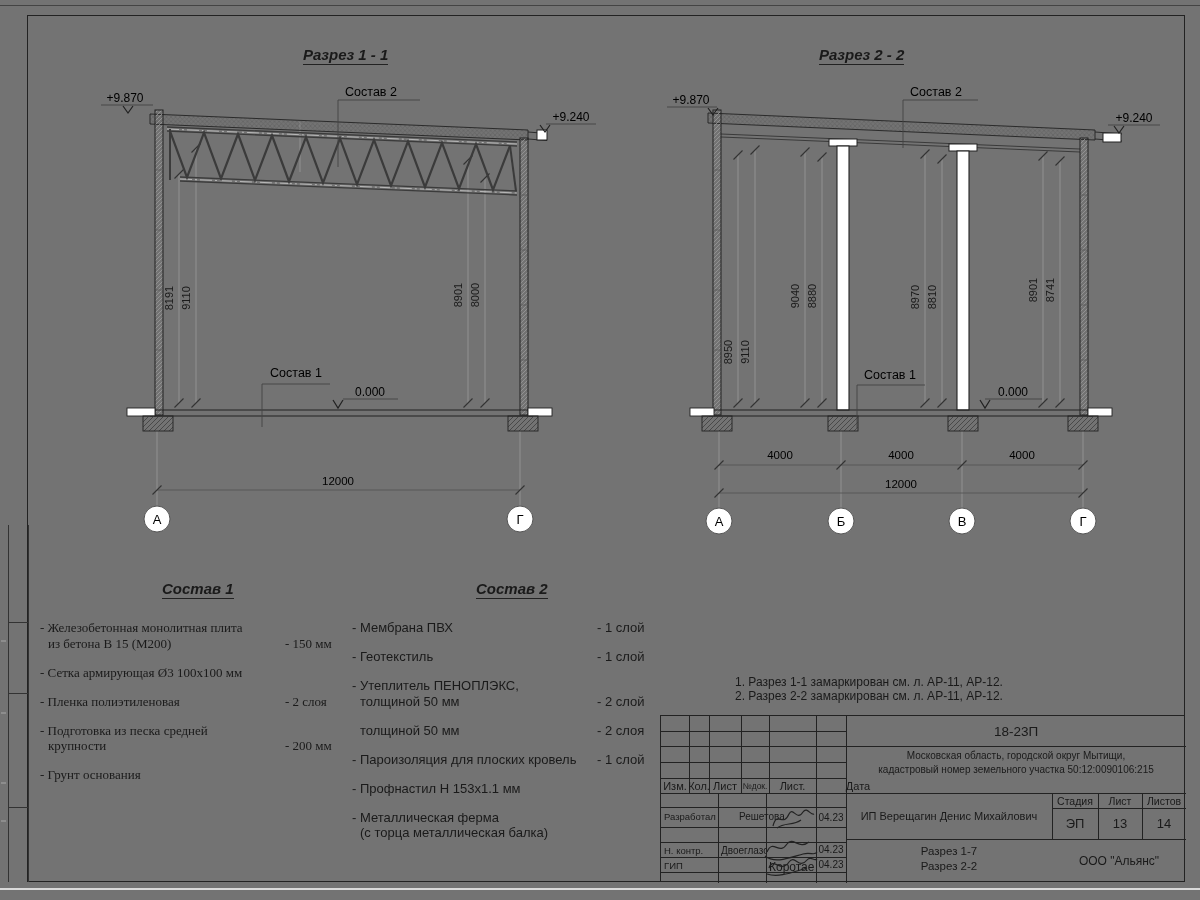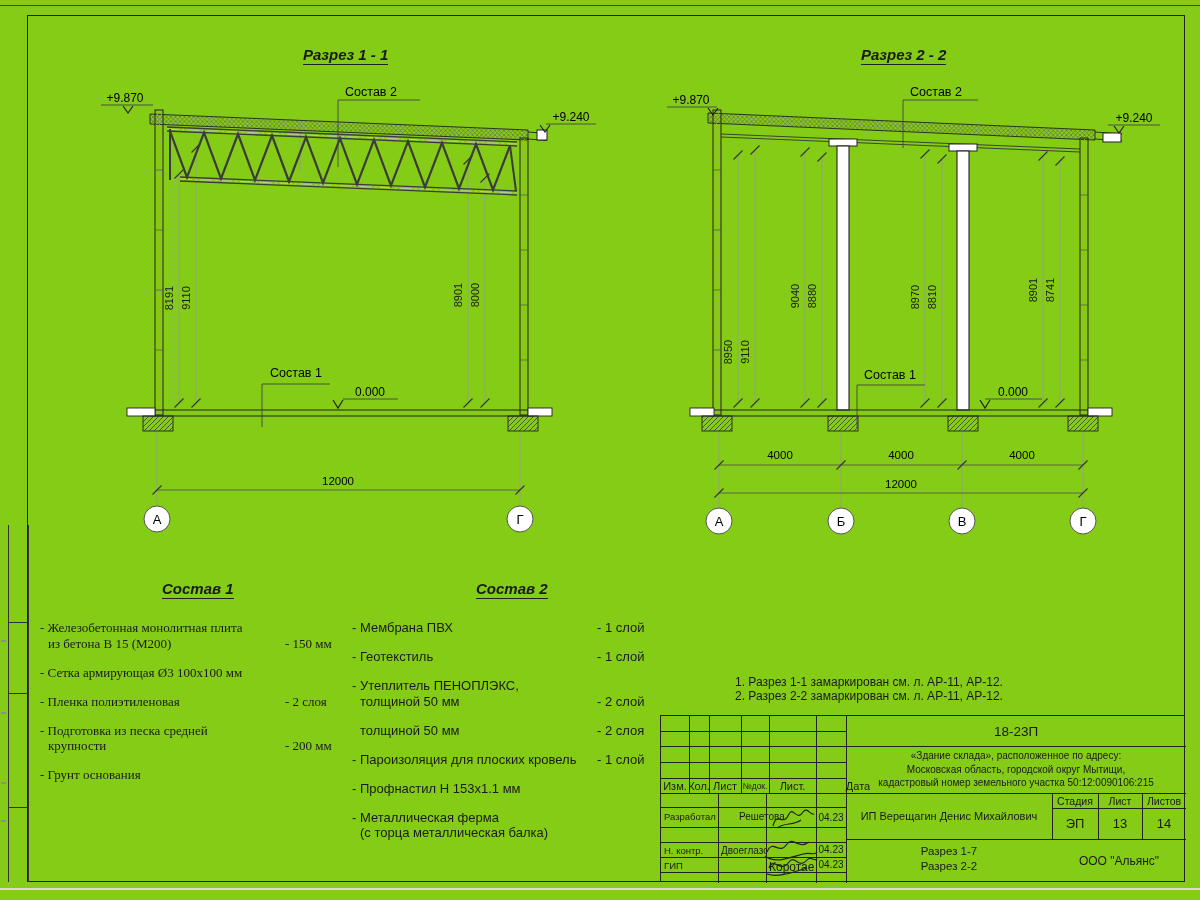--- a/index.html
+++ b/index.html
@@ -1,16 +1,16 @@
 <!DOCTYPE html>
 <html><head>
 <meta charset="utf-8">
 <style>
   html,body{margin:0;padding:0;background:#fff;}
-  #sheet{position:relative;width:1200px;height:900px;background:#84cc16;overflow:hidden;
+  #sheet{position:relative;width:1200px;height:900px;background:#737373;overflow:hidden;
          font-family:"Liberation Sans",sans-serif;color:#1a1a1a;}
   .abs{position:absolute;}
   .hline{position:absolute;background:#222;height:1px;}
   .vline{position:absolute;background:#222;width:1px;}
   #frame{position:absolute;left:27px;top:15px;width:1156px;height:865px;border:1.6px solid #222;}
   #top-edge{position:absolute;left:0;top:5px;width:1200px;height:0;border-top:1.3px solid #444;}
   #bottom-shadow{position:absolute;left:0;top:888px;width:1200px;height:2px;background:#d9d9d9;}
   #side-col{position:absolute;left:8px;top:525px;width:19px;height:357px;
             border-left:1px solid #333;border-right:1px solid #333;}
   .margin-mark{position:absolute;width:5px;height:2px;background:#8d8d8d;}
@@ -41,21 +41,21 @@
   <div class="hline" style="left:0;top:168px;width:19px;background:#333;"></div>
   <div class="hline" style="left:0;top:282px;width:19px;background:#333;"></div>
 </div>
 <div class="margin-mark" style="left:1px;top:640px;"></div>
 <div class="margin-mark" style="left:1px;top:712px;"></div>
 <div class="margin-mark" style="left:1px;top:782px;"></div>
 <div class="margin-mark" style="left:1px;top:820px;"></div>
 <div id="bottom-shadow"></div>
 
 <div class="sec-title" style="left:303px;top:46px;">Разрез 1 - 1</div>
-<div class="sec-title" style="left:861px;top:46px;">Разрез 2 - 2</div>
+<div class="sec-title" style="left:819px;top:46px;">Разрез 2 - 2</div>
 
 <svg class="abs" style="left:0;top:0;" width="1200" height="560" viewBox="0 0 1200 560">
   <defs>
     <pattern id="wallHatch" width="4" height="4" patternUnits="userSpaceOnUse">
       <path d="M0,4 L4,0" stroke="#9a9a9a" stroke-width="0.8"></path>
     </pattern>
     <pattern id="roofHatch" width="4.5" height="4.5" patternUnits="userSpaceOnUse">
       <path d="M0,4.5 L4.5,0 M0,0 L4.5,4.5" stroke="#606060" stroke-width="0.6"></path>
     </pattern>
     <pattern id="fndHatch" width="5" height="5" patternUnits="userSpaceOnUse">
@@ -427,21 +427,20 @@
   <svg class="abs" style="left:106px;top:86px;" width="50" height="30" viewBox="0 0 50 30">
     <path d="M6,24 C10,8 16,26 22,12 C26,4 30,20 36,10 C40,4 44,14 47,12 M10,26 C18,20 26,24 34,18" fill="none" stroke="#222" stroke-width="1.2"></path>
   </svg>
   <svg class="abs" style="left:98px;top:118px;" width="62" height="46" viewBox="0 0 62 46">
     <path d="M8,18 C14,4 20,22 28,10 C34,2 40,16 50,8 M6,22 C16,30 30,24 44,20 C52,18 56,22 58,18" fill="none" stroke="#222" stroke-width="1.2"></path>
     <path d="M10,34 C14,22 22,40 30,28 C36,20 40,36 48,26 C52,21 55,28 58,25 M8,40 C20,44 34,38 48,34" fill="none" stroke="#222" stroke-width="1.2"></path>
   </svg>
 
   <div class="tb-cell ctr" style="left:185px;top:0;width:340px;height:30px;font-size:13.5px;">18-23П</div>
   <div class="tb-cell" style="left:195px;top:33px;width:320px;height:44px;font-size:10px;line-height:13.5px;text-align:center;white-space:normal;">
-    <div>«Здание склада», расположенное по адресу:</div>
     <div>Московская область, городской округ Мытищи,</div>
     <div>кадастровый номер земельного участка 50:12:0090106:215</div>
   </div>
   <div class="tb-cell ctr" style="left:185px;top:77px;width:206px;height:46px;font-size:11px;">ИП Верещагин Денис Михайлович</div>
   <div class="tb-cell ctr" style="left:391px;top:77px;width:46px;height:15px;font-size:10.5px;">Стадия</div>
   <div class="tb-cell ctr" style="left:437px;top:77px;width:44px;height:15px;font-size:10.5px;">Лист</div>
   <div class="tb-cell ctr" style="left:481px;top:77px;width:44px;height:15px;font-size:10.5px;">Листов</div>
   <div class="tb-cell ctr" style="left:391px;top:92px;width:46px;height:31px;font-size:13px;">ЭП</div>
   <div class="tb-cell ctr" style="left:437px;top:92px;width:44px;height:31px;font-size:13px;">13</div>
   <div class="tb-cell ctr" style="left:481px;top:92px;width:44px;height:31px;font-size:13px;">14</div>

